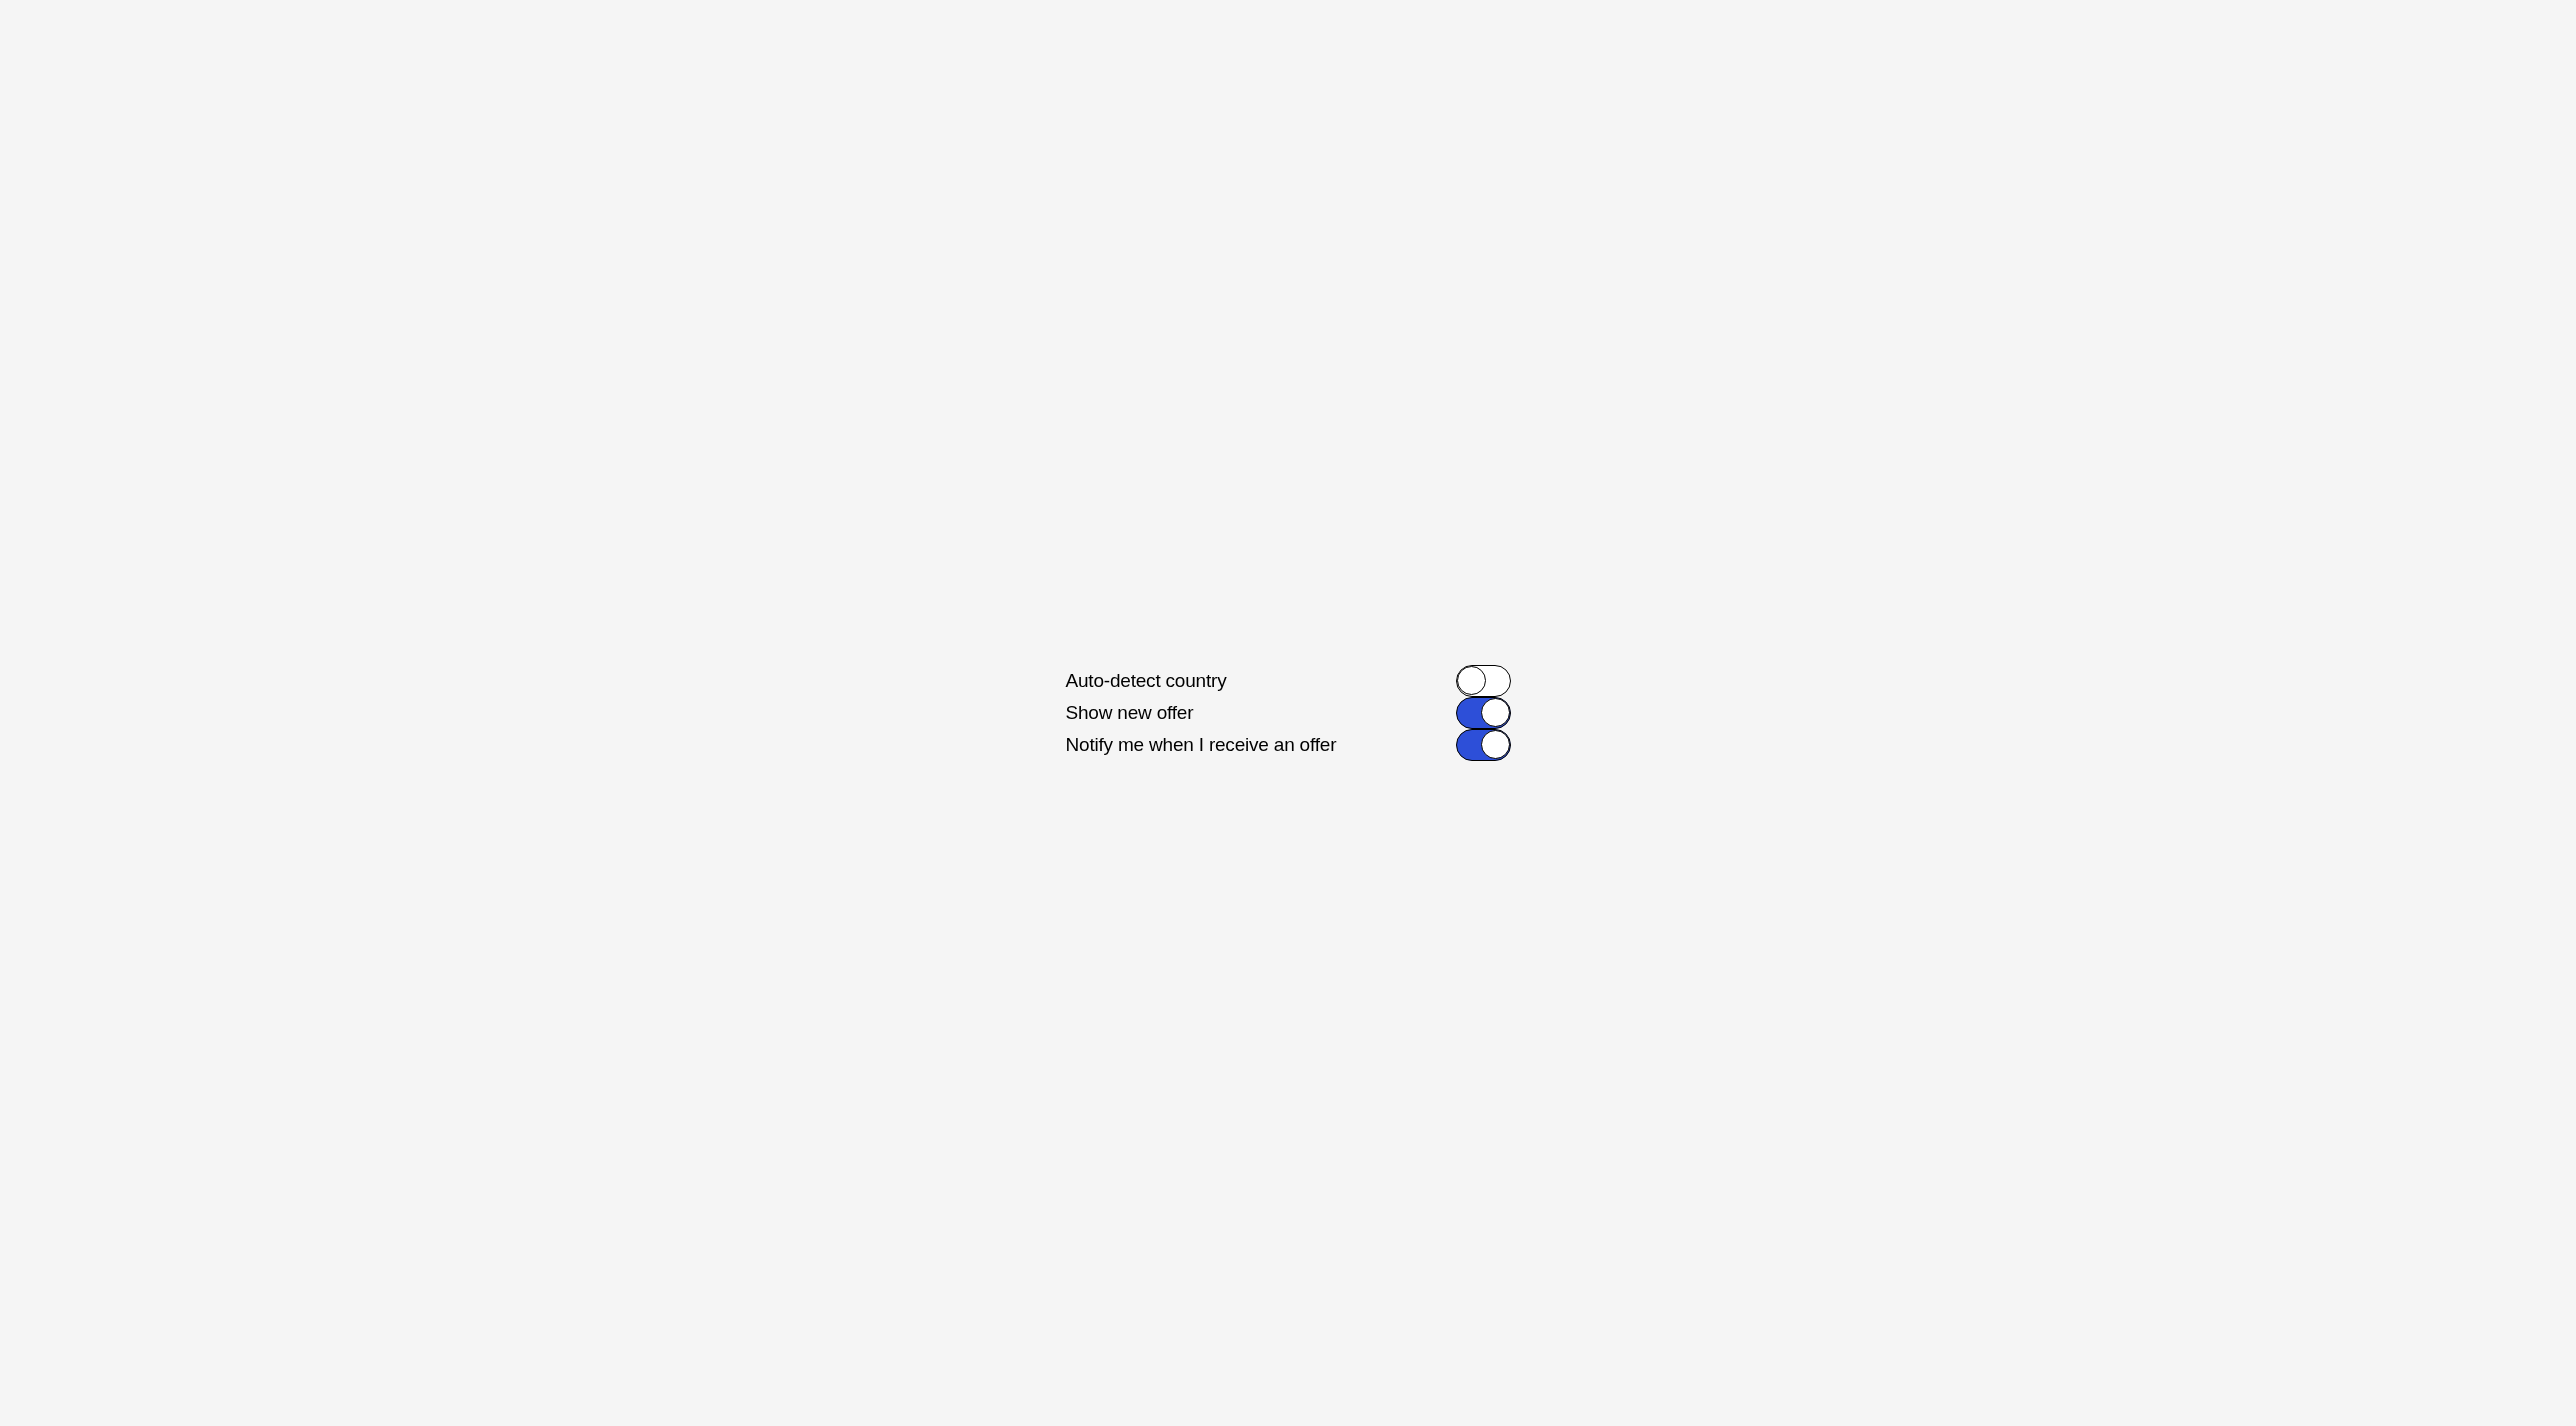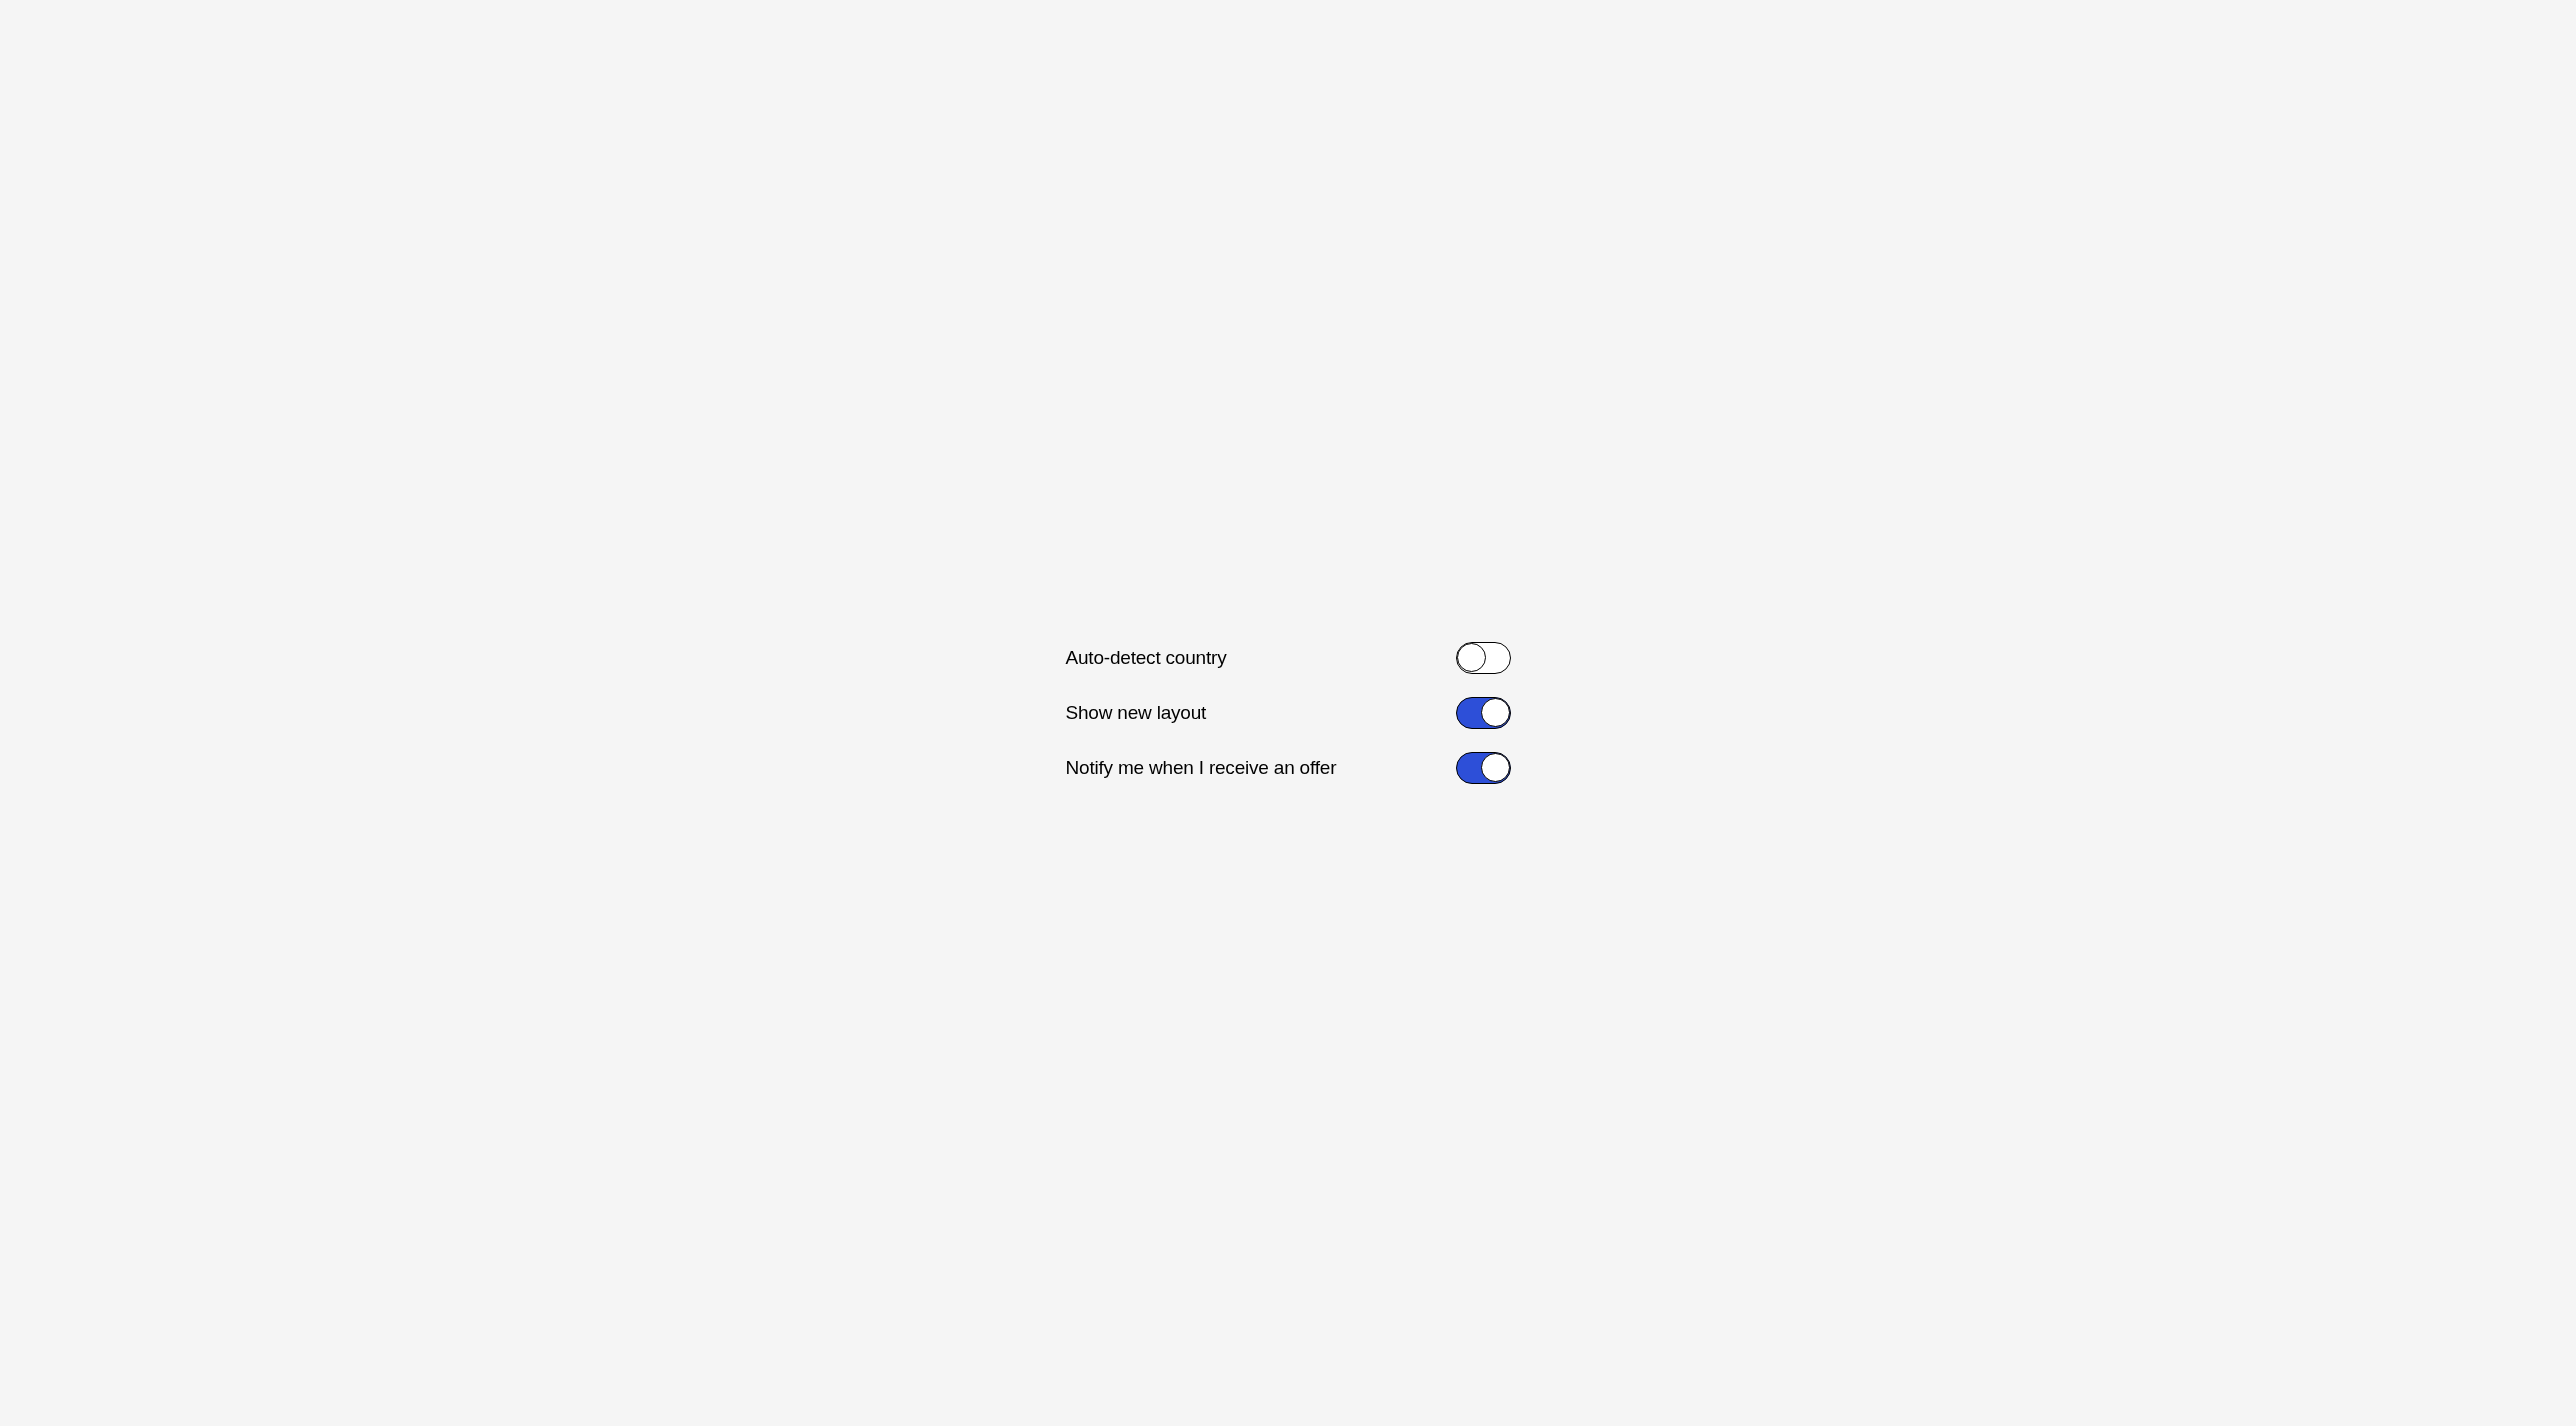--- a/index.html
+++ b/index.html
@@ -15,21 +15,20 @@
       height: 100vh;
       display: flex;
       align-items: center;
       justify-content: center;
     }
     
     .settings-container {
       width: 445px;
       display: flex;
       flex-direction: column;
-      gap: 23px;
     }
     
     .setting-row {
       display: flex;
       align-items: center;
       justify-content: space-between;
     }
     
     .setting-label {
       font-size: 19px;
@@ -77,21 +76,21 @@
 <div class="settings-container">
 
   <div class="setting-row">
     <span class="setting-label">Auto-detect country</span>
     <div class="toggle off">
       <div class="toggle-knob"></div>
     </div>
   </div>
 
   <div class="setting-row">
-    <span class="setting-label">Show new layout</span>
+    <span class="setting-label">Show new offer</span>
     <div class="toggle on">
       <div class="toggle-knob"></div>
     </div>
   </div>
 
   <div class="setting-row">
     <span class="setting-label">Notify me when I receive an offer</span>
     <div class="toggle on">
       <div class="toggle-knob"></div>
     </div>

